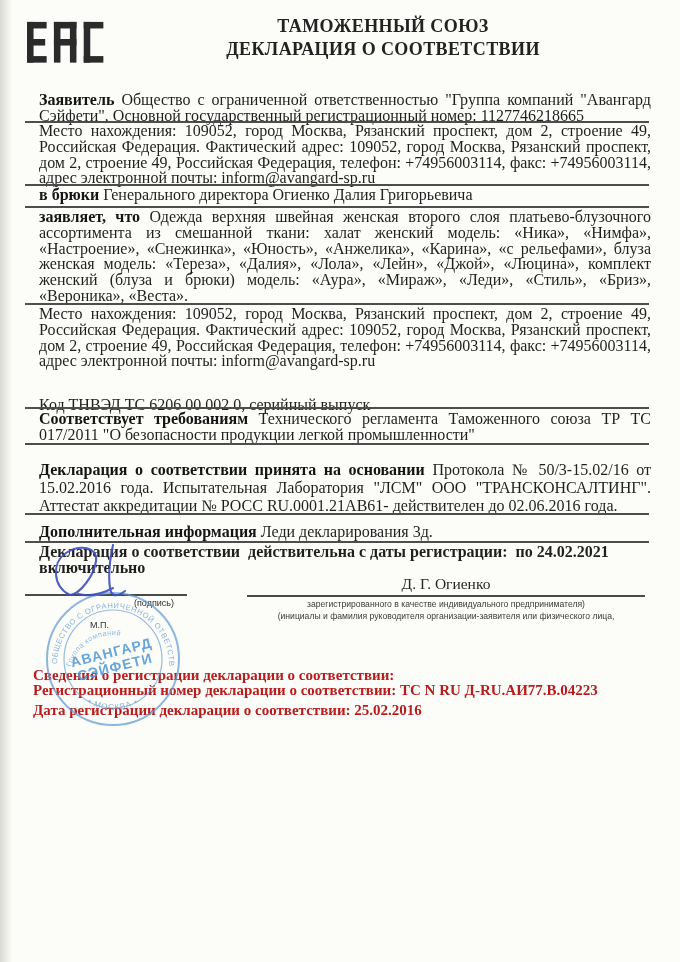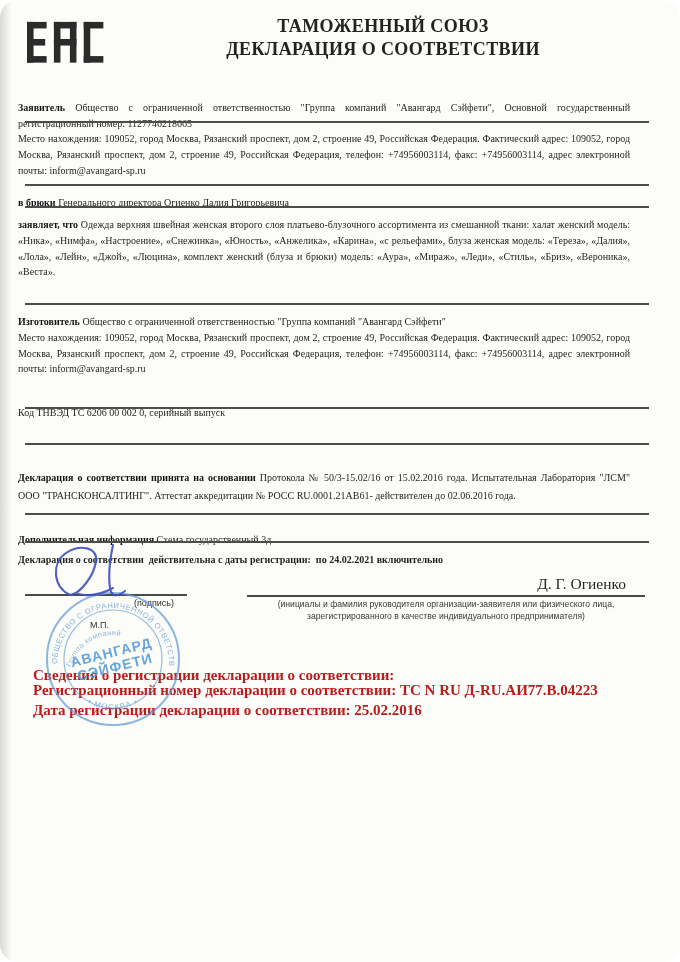--- a/index.html
+++ b/index.html
@@ -5,53 +5,52 @@
   * { margin: 0; padding: 0; box-sizing: border-box; }
   html, body { background: #ffffff; }
   .page {
     position: relative;
     width: 680px;
     height: 962px;
     background: #fcfcf9;
     font-family: "Liberation Serif", serif;
     color: #1f1f1f;
     overflow: hidden;
-    border-radius: 18px;
   }
   .scan-edge {
     position: absolute; left: 0; top: 0; bottom: 0; width: 12px;
     background: linear-gradient(to right, #dadad4, rgba(252,252,249,0));
   }
   .eac {
     position: absolute; left: 27px; top: 14px; width: 80px; height: 58px;
   }
   .title {
     position: absolute; left: 116px; top: 15px; width: 534px;
     text-align: center; font-weight: bold; font-size: 18px;
     line-height: 23px; color: #222; letter-spacing: 0.4px;
   }
   .para {
-    position: absolute; left: 18px; width: 612px;
-    font-size: 10px; line-height: 15.8px; text-align: justify; margin-top: 8px;
+    position: absolute; left: 39px; width: 612px;
+    font-size: 16px; line-height: 15.8px; text-align: justify;
   }
   .para b { color: #141414; }
   .para .plain { text-align: left; }
   .rule {
     position: absolute; left: 25px; width: 624px; height: 2px;
     background: #4d4d4d;
   }
   .boldline { font-weight: bold; white-space: pre-wrap; text-align: left; }
   .sig-line { position: absolute; height: 1.5px; background: #4a4a4a; }
   .small-label {
     position: absolute; font-family: "Liberation Sans", sans-serif;
     font-size: 9px; color: #2e2e2e;
   }
   .sig-name {
-    position: absolute; left: 234px; top: 575px; width: 392px;
-    text-align: right; font-size: 15.5px; color: #262626;
+    position: absolute; left: 250px; top: 575px; width: 392px;
+    text-align: center; font-size: 15.5px; color: #262626;
   }
   .sig-note {
     position: absolute; left: 247px; top: 599px; width: 398px;
     text-align: center; font-family: "Liberation Sans", sans-serif;
     font-size: 8.6px; line-height: 11.5px; color: #3a3a3a;
   }
   .reg { position: absolute; left: 33px; width: 612px; font-weight: bold; font-size: 15px; color: #b91c1c; }
   .signature-svg { position: absolute; left: 50px; top: 544px; z-index: 4; }
   .stamp-svg { position: absolute; left: 38px; top: 584px; z-index: 3; opacity: 0.88; }
 </style>
@@ -103,63 +102,63 @@
 
   <div class="para" style="top:209px">
     <div>
       <b>заявляет, что</b>
       <span>Одежда верхняя швейная женская второго слоя платьево-блузочного ассортимента из смешанной ткани: халат женский модель: «Ника», «Нимфа», «Настроение», «Снежинка», «Юность», «Анжелика», «Карина», «с рельефами», блуза женская модель: «Тереза», «Далия», «Лола», «Лейн», «Джой», «Люцина», комплект женский (блуза и брюки) модель: «Аура», «Мираж», «Леди», «Стиль», «Бриз», «Вероника», «Веста».</span>
     </div>
   </div>
   <div class="rule" style="top:303px"></div>
 
   <div class="para" style="top:306px">
-    <div class="plain">
-      <b>Изготовитель</b>
-      <span>Общество с ограниченной ответственностью "Группа компаний "Авангард Сэйфети"</span>
-    </div>
     <div>Место нахождения: 109052, город Москва, Рязанский проспект, дом 2, строение 49, Российская Федерация. Фактический адрес: 109052, город Москва, Рязанский проспект, дом 2, строение 49, Российская Федерация, телефон: +74956003114, факс: +74956003114, адрес электронной почты: inform@avangard-sp.ru</div>
   </div>
 
   <div class="para plain" style="top:397px">Код ТНВЭД ТС 6206 00 002 0, серийный выпуск</div>
   <div class="rule" style="top:407px"></div>
 
+  <div class="para" style="top:411px">
+    <b>Соответствует требованиям</b>
+    <span>Технического регламента Таможенного союза ТР ТС 017/2011 "О безопасности продукции легкой промышленности"</span>
+  </div>
   <div class="rule" style="top:443px"></div>
 
   <div class="para" style="top:461px; line-height:18px">
     <b>Декларация о соответствии принята на основании</b>
     <span>Протокола № 50/3-15.02/16 от 15.02.2016 года. Испытательная Лаборатория "ЛСМ" ООО "ТРАНСКОНСАЛТИНГ". Аттестат аккредитации № РОСС RU.0001.21АВ61- действителен до 02.06.2016 года.</span>
   </div>
   <div class="rule" style="top:513px"></div>
 
   <div class="para plain" style="top:524px">
     <b>Дополнительная информация</b>
-    <span>Схема государственный 3д.</span>
+    <span>Леди декларирования 3д.</span>
   </div>
   <div class="rule" style="top:541px"></div>
 
   <div class="para boldline" style="top:544px">Декларация о соответствии  действительна с даты регистрации:  по 24.02.2021 включительно</div>
 
   <svg class="signature-svg" width="90" height="58" viewBox="0 0 90 58">
     <g fill="none" stroke="#3e4fc0" stroke-width="2.1" stroke-linecap="round" opacity="0.9">
       <path d="M20,51 C3,43 1,19 16,9 C30,0 48,3 46,17 C44,32 30,50 20,51 Z"></path>
       <path d="M63,1 C60,15 58,31 60,44 C61,52 66,54 75,47"></path>
       <path d="M28,50 C40,53 52,50 63,44"></path>
     </g>
   </svg>
 
   <div class="sig-line" style="top:594px; left:25px; width:162px"></div>
   <div class="small-label" style="top:598px; left:12px; width:162px; text-align:right">(подпись)</div>
   <div class="small-label" style="top:620px; left:90px">М.П.</div>
 
   <div class="sig-name">Д. Г. Огиенко</div>
   <div class="sig-line" style="top:595px; left:247px; width:398px"></div>
   <div class="sig-note">
+    <div>зарегистрированного в качестве индивидуального предпринимателя)</div>
     <div>(инициалы и фамилия руководителя организации-заявителя или физического лица,</div>
-    <div>зарегистрированного в качестве индивидуального предпринимателя)</div>
   </div>
 
   <svg class="stamp-svg" width="150" height="150" viewBox="0 0 150 150">
     <defs>
       <path id="ringTop" d="M19,80 A56,56 0 0 1 131,80"></path>
       <path id="ringBottom" d="M25,88 A52,52 0 0 0 125,88"></path>
       <path id="innerArc" d="M33,82 A44,44 0 0 1 117,82"></path>
     </defs>
     <g stroke="#5e9ad6" fill="none">
       <circle cx="75" cy="75" r="66" stroke-width="2" opacity="0.8"></circle>

